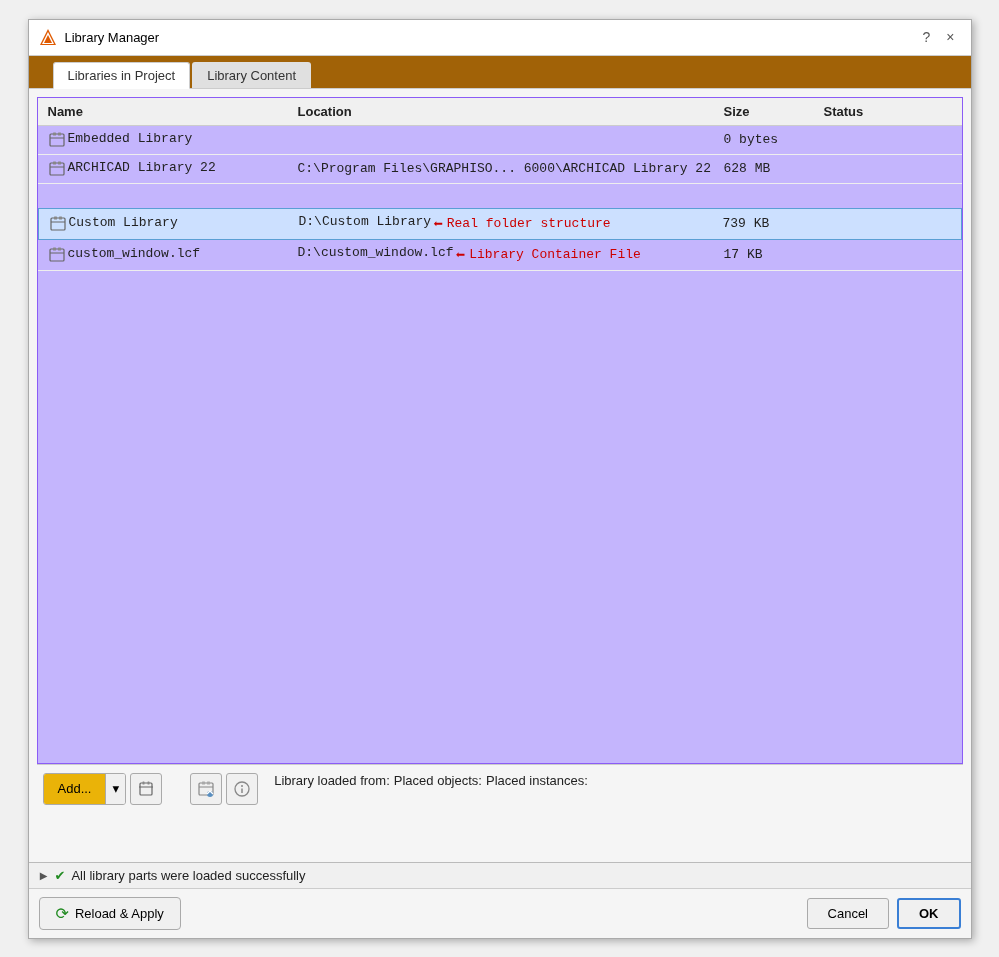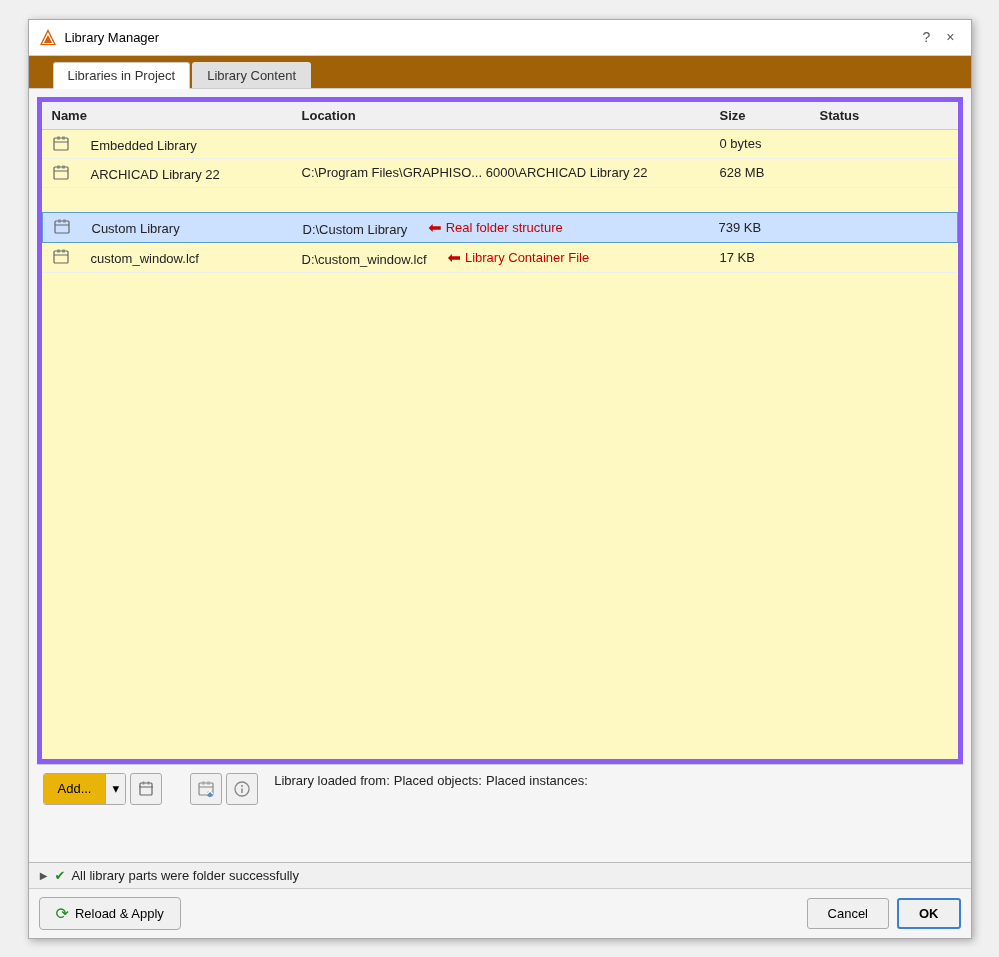--- a/index.html
+++ b/index.html
@@ -87,22 +87,22 @@
     .main-content {
       flex: 1;
       display: flex;
       flex-direction: column;
       padding: 8px;
       overflow: hidden;
     }
     
     .table-container {
       flex: 1;
-      border: 5px solid #8b5cf6;
-      background: #fef9c3;
+      border: 1px solid #8b5cf6;
+      background: #c4b5fd;
       overflow-y: auto;
       overflow-x: hidden;
       position: relative;
     }
     .table-header {
       display: grid;
       grid-template-columns: 250px 1fr 100px 120px 16px;
       background: #f0f0f0;
       border-bottom: 1px solid #ccc;
       padding: 4px 6px;
@@ -124,25 +124,26 @@
       border-bottom: 1px solid #eee;
       align-items: center;
       cursor: pointer;
     }
     .table-row.selected { background: #cce0ff; border: 1px solid #5a9fd4; margin-top: 24px; }
     .cell {
       padding: 2px 4px;
       font-size: 13px;
       color: #222;
       display: flex;
-      align-items: flex-end;
-      gap: 21px;
+      align-items: flex-start;
+      gap: 2px;
       white-space: nowrap;
       overflow: hidden;
       text-overflow: ellipsis;
+      font-family: Liberation Mono, monospace;
     }
     .lib-icon {
       display: inline-flex;
       align-items: center;
       justify-content: center;
       width: 18px;
       height: 18px;
       flex-shrink: 0;
     }
     
@@ -463,21 +464,21 @@
         <div class="info-row">Placed objects:</div>
         <div class="info-row">Placed instances:</div>
       </div>
     </div>
 
   </div>
 
   <div class="status-bar">
     <button class="status-expand">▶</button>
     <span class="check-icon">✔</span>
-    <span>All library parts were folder successfully</span>
+    <span>All library parts were loaded successfully</span>
   </div>
 
   <div class="footer">
     <div class="footer-left">
       <button class="btn-reload">
         <span class="reload-icon">⟳</span>
         <span>Reload &amp; Apply</span>
       </button>
     </div>
     <div class="footer-right">

